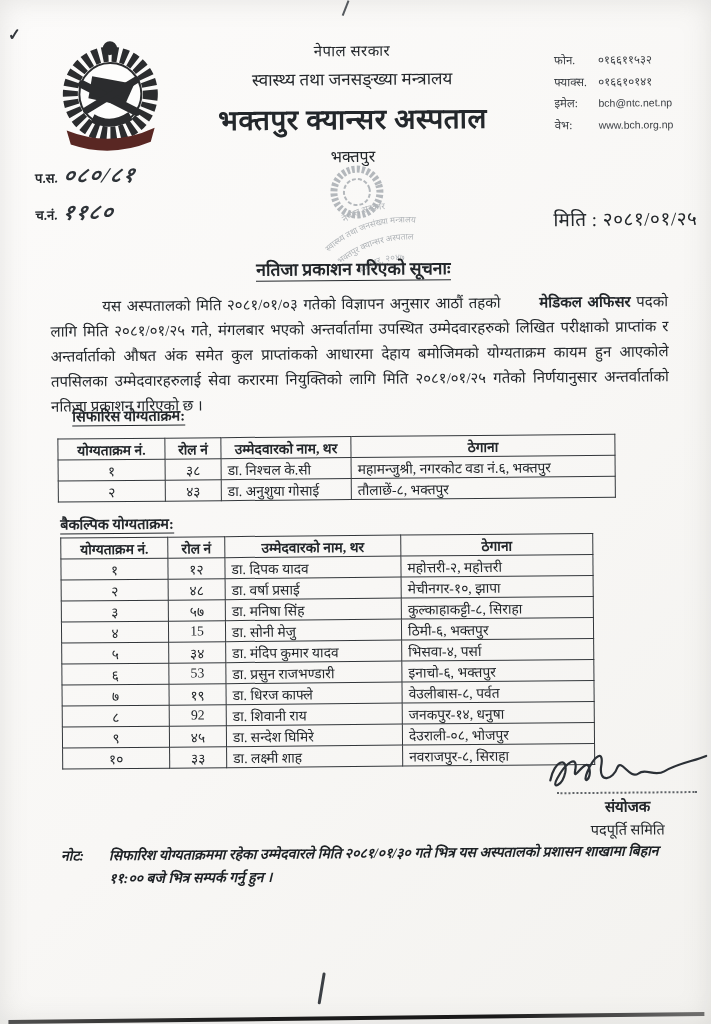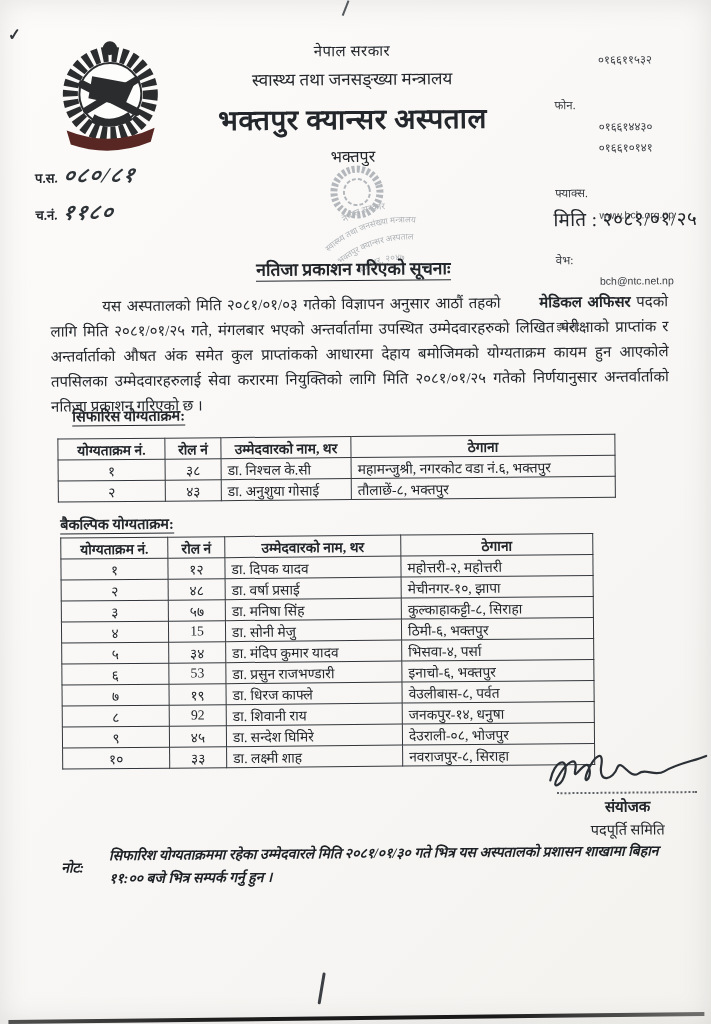--- a/index.html
+++ b/index.html
@@ -19,21 +19,21 @@
   .botslash{left:316px;top:972px;width:2.5px;height:32px;background:#3c4045;transform:rotate(10deg);border-radius:2px;}
   .scanbar{left:4px;top:1016px;width:696px;height:4px;background:linear-gradient(90deg,rgba(30,30,30,.75),#1d1d1d 30%,#181818 70%,rgba(30,30,30,.6));transform:rotate(-0.15deg);}
   
   .hdr-center{left:188px;top:40px;width:336px;text-align:center;}
   .gov1{font-size:15px;letter-spacing:.5px;}
   .gov2{font-size:17px;margin-top:7px;}
   .hosp{font-size:28px;font-weight:bold;margin-top:9px;letter-spacing:.5px;}
   .loc{font-size:16px;margin-top:8px;}
   .contact{left:558px;top:52px;width:150px;font-size:11.5px;line-height:21.5px;color:#3a3e43;}
   .contact .row{display:flex;}
-  .contact .lb{min-width:44px;margin-top:45px;}
+  .contact .lb{min-width:44px;}
   .contact .indent{padding-left:44px;}
   .contact .lat{font-family:"Liberation Sans","DejaVu Sans",sans-serif;font-size:10.5px;}
   
   .ref{left:38px;top:158px;font-size:13px;font-weight:bold;}
   .ref .line{margin-bottom:9px;display:flex;align-items:baseline;}
   .hand{font-style:italic;font-size:21px;letter-spacing:2px;color:#2e3338;transform:skewX(-10deg);display:inline-block;margin-left:6px;}
   
   .stamp{left:288px;top:148px;width:170px;height:150px;opacity:.85;}
   
   .dateline{left:556px;top:208px;font-size:19px;letter-spacing:.5px;}
@@ -55,21 +55,21 @@
   th{font-weight:bold;text-align:center;}
   td.c0,td.c1{text-align:center;}
   td.c2,td.c3{text-align:left;}
   
   .sig{left:540px;top:744px;width:170px;text-align:center;}
   .sigline{border-bottom:2px dotted #606468;width:140px;margin:-6px auto 2px auto;}
   .sigrole{font-size:15px;font-weight:bold;}
   .sigcom{font-size:14.5px;margin-top:3px;}
   
   .note{left:58px;top:842px;width:634px;display:flex;font-size:14px;font-weight:bold;font-style:italic;line-height:23px;color:#1d2125;}
-  .note .nlb{min-width:48px;margin-top:12px;}
+  .note .nlb{min-width:48px;}
 </style>
 </head>
 <body>
 
 <div class="page">
   <div class="doc">
 
     <div class="abs check">✓</div>
     <div class="abs topslash"></div>
     <div class="abs botslash"></div>
@@ -95,32 +95,31 @@
       <div class="gov2">स्वास्थ्य तथा जनसङ्ख्या मन्त्रालय</div>
       <div class="hosp">भक्तपुर क्यान्सर अस्पताल</div>
       <div class="loc">भक्तपुर</div>
     </div>
 
     <div class="abs contact">
       <div class="row">
           <span class="lb">फोन.</span>
           <span>०१६६११५३२</span>
         </div>
-      <div class="indent">०१६६१४४३०</div>
       <div class="row">
           <span class="lb">फ्याक्स.</span>
           <span>०१६६१०१४१</span>
         </div>
       <div class="row">
+          <span class="lb">इमेल:</span>
+          <span class="lat">bch@ntc.net.np</span>
+        </div>
+      <div class="row">
           <span class="lb">वेभ:</span>
           <span class="lat">www.bch.org.np</span>
-        </div>
-      <div class="row">
-          <span class="lb">इमेल:</span>
-          <span class="lat">bch@ntc.net.np</span>
         </div>
     </div>
 
     <div class="abs ref">
       <div class="line">
           <span>प.स.</span>
           <span class="hand">०८०/८१</span>
         </div>
       <div class="line">
           <span>च.नं.</span>

